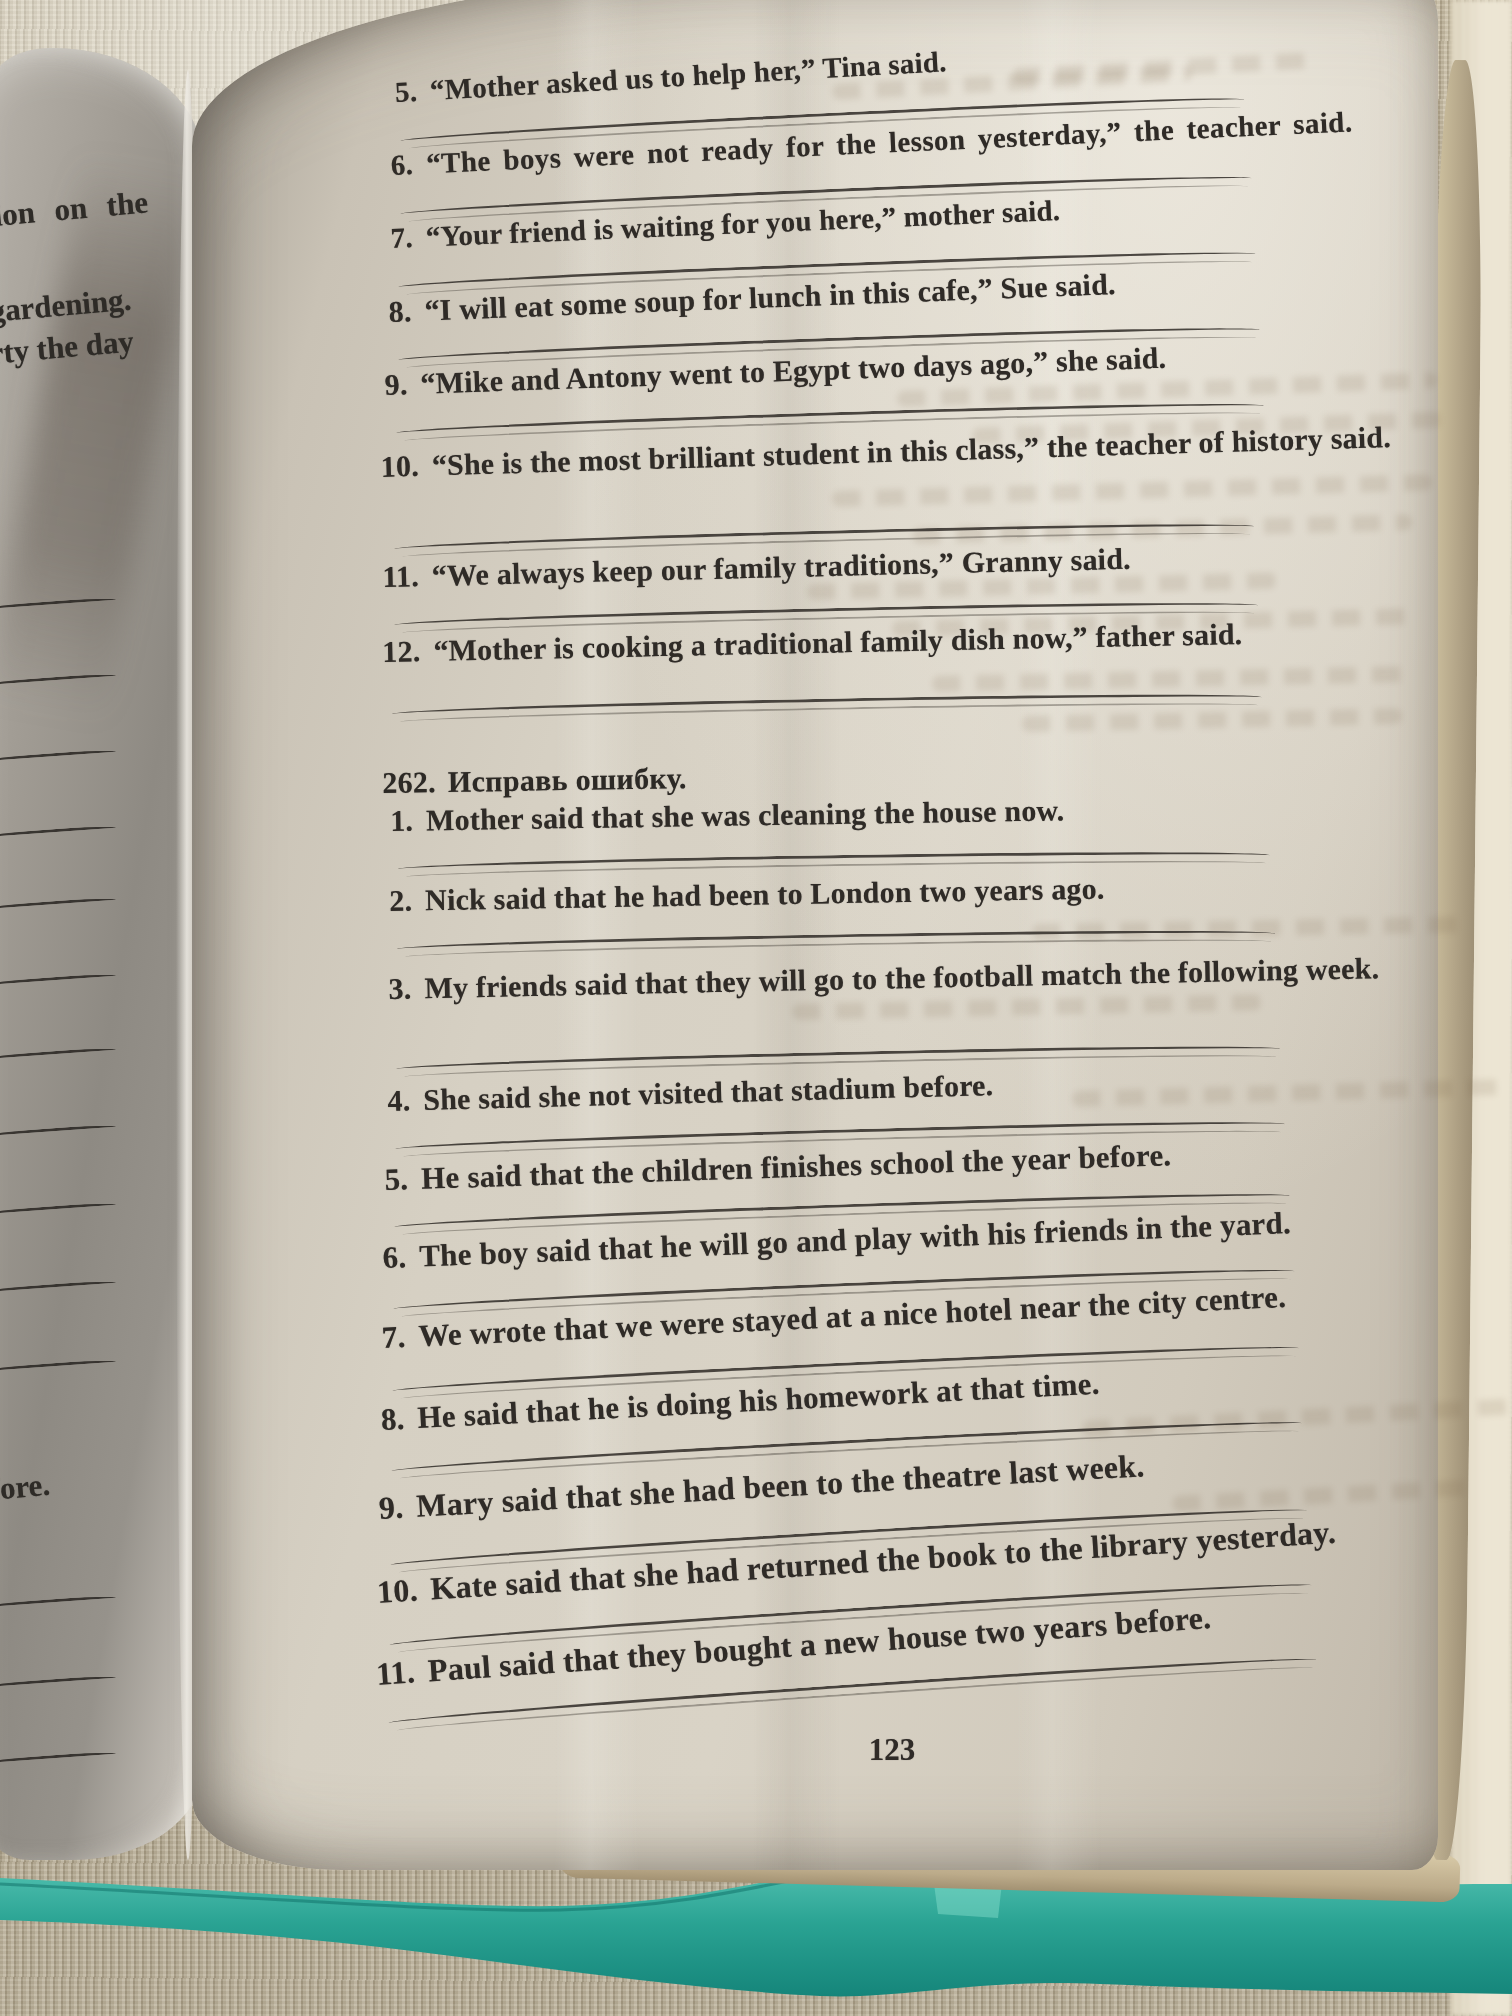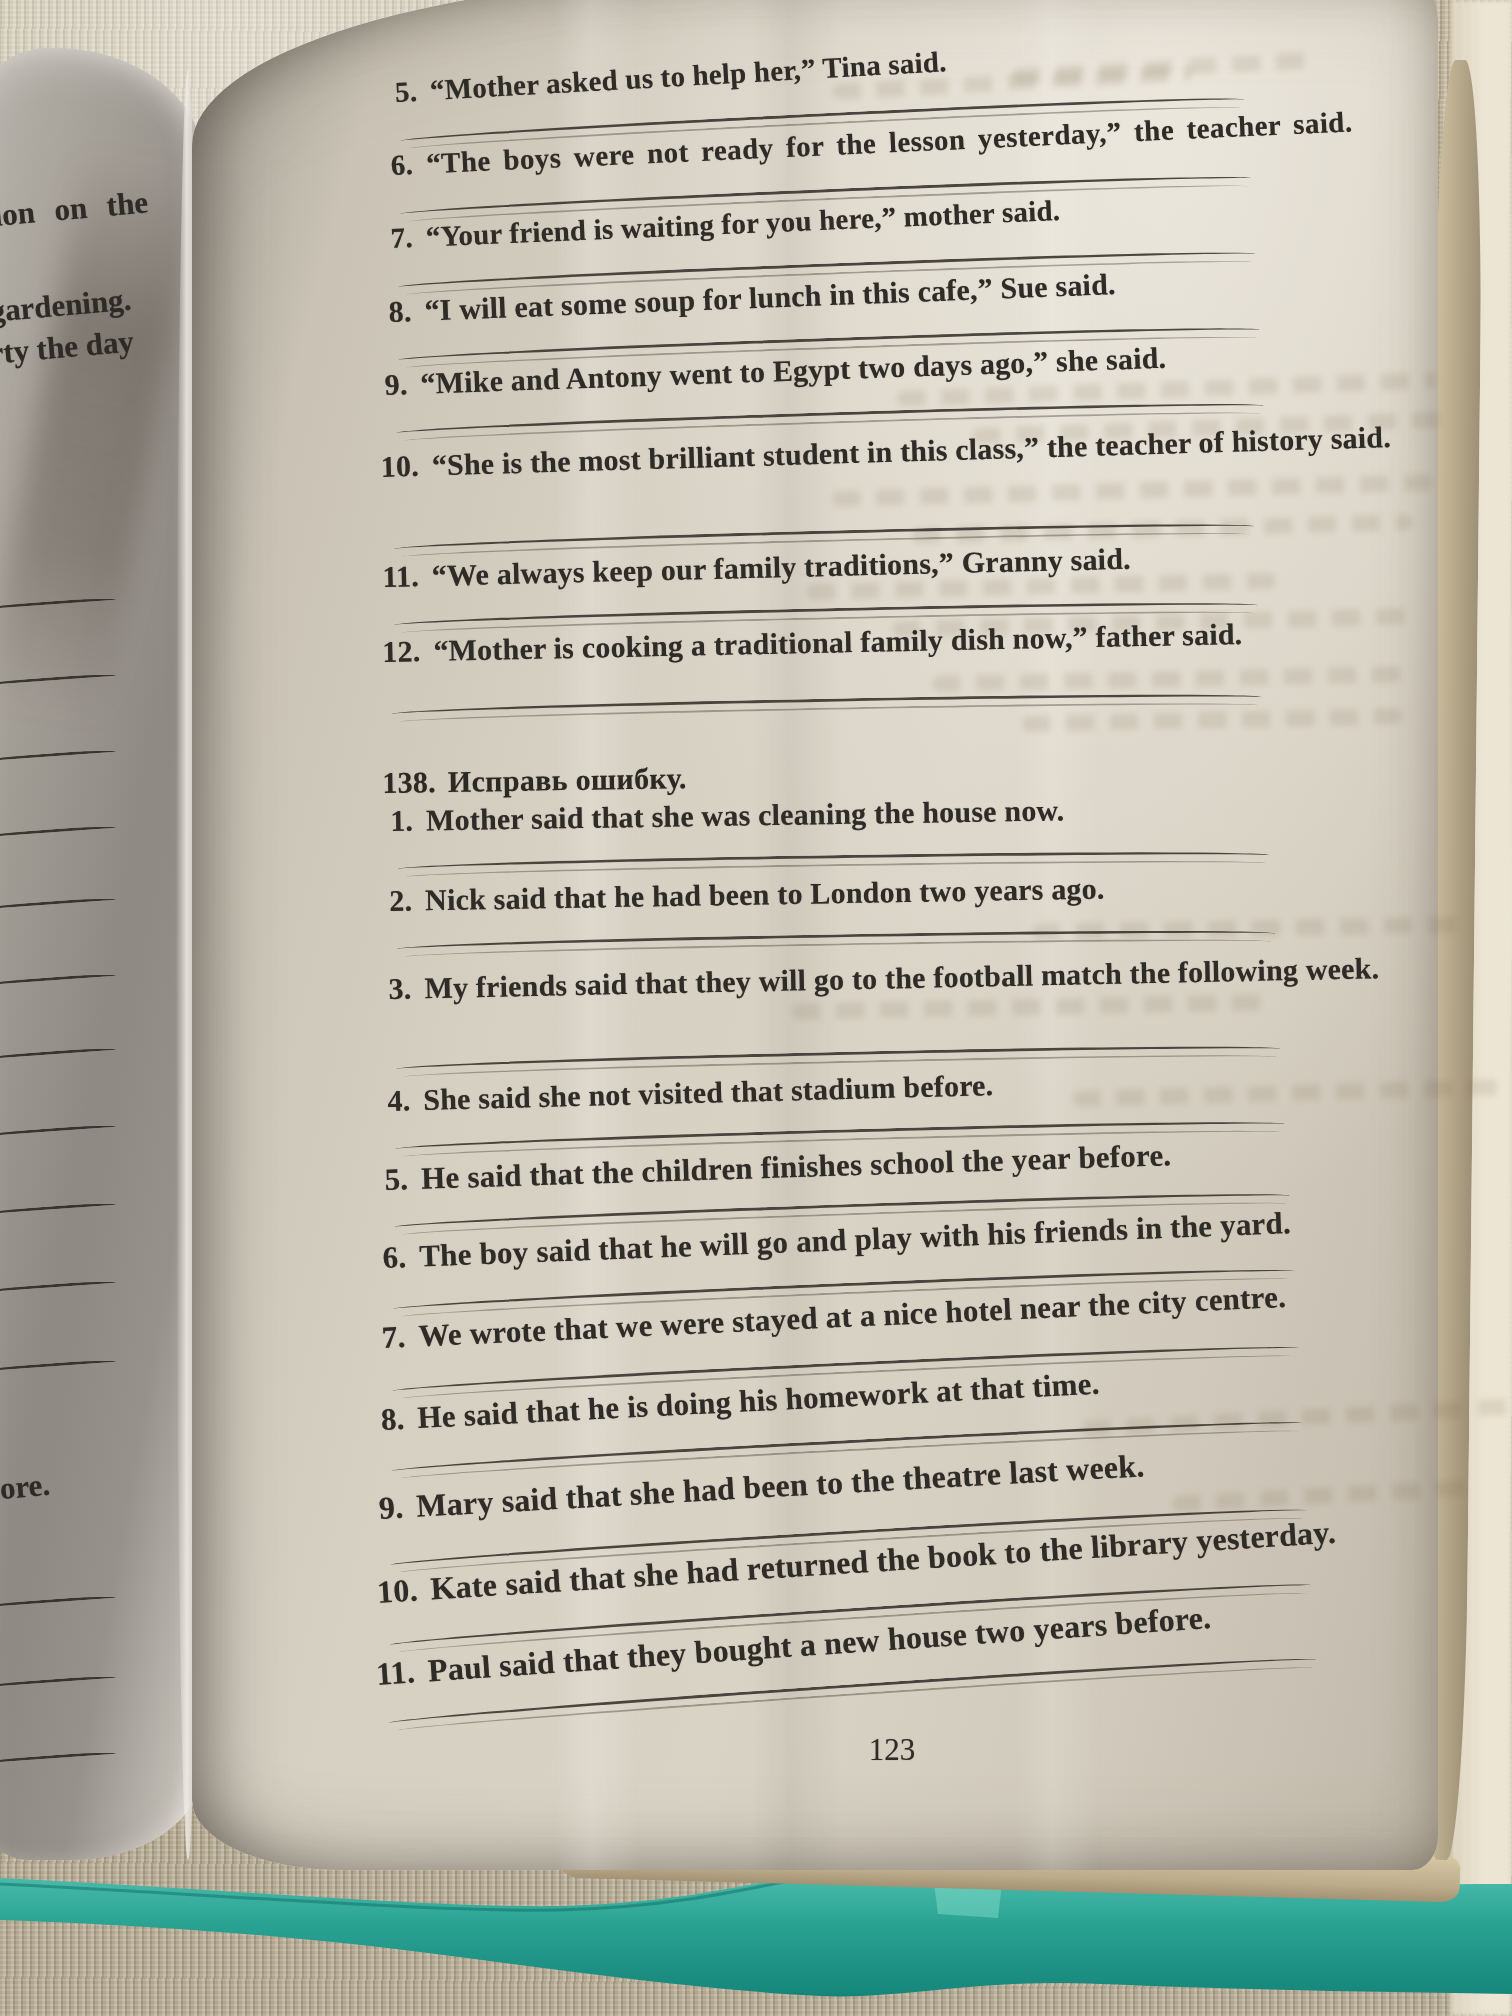--- a/index.html
+++ b/index.html
@@ -86,21 +86,21 @@
   .item.wrap{white-space:normal;line-height:1.68;text-indent:-48px;padding-left:48px;}
   .item.just{text-align:justify;}
   .hdr{position:absolute;font-weight:700;color:#2c2925;transform-origin:left top;
     font-size:30px;letter-spacing:.3px;text-shadow:0 0 1px rgba(44,41,37,.45);white-space:nowrap;}
   .hdr .ttl{margin-left:12px;}
   .ans{position:absolute;height:18px;transform-origin:left top;}
   .ans::before{content:"";position:absolute;left:0;right:0;top:0;height:14px;
     border-top:3px solid rgba(52,48,43,.88);border-radius:100% 100% 0 0/14px;}
   .ans::after{content:"";position:absolute;left:8px;right:4px;top:9px;height:12px;
     border-top:2px solid rgba(70,64,57,.42);border-radius:100% 100% 0 0/12px;}
-  .pageno{position:absolute;font-weight:400;font-size:31px;color:#2f2b27;
+  .pageno{position:absolute;font-weight:700;font-size:31px;color:#2f2b27;
     text-align:center;text-shadow:0 0 1px rgba(47,43,39,.4);}
 </style>
 </head>
 <body>
 
 <div class="scene">
 
   <div class="fabric"></div>
   <div class="fabric-right"></div>
 
@@ -181,21 +181,21 @@
         <div class="ans" style="top: 158px; left: 208px; width: 845px; transform: rotate(-2.8deg);"></div>
         <div class="ans" style="top: 231px; left: 208px; width: 852px; transform: rotate(-2.4deg);"></div>
         <div class="ans" style="top: 304px; left: 206px; width: 858px; transform: rotate(-2.2deg);"></div>
         <div class="ans" style="top: 377px; left: 206px; width: 862px; transform: rotate(-2deg);"></div>
         <div class="ans" style="top: 450px; left: 204px; width: 868px; transform: rotate(-1.8deg);"></div>
         <div class="ans" style="top: 566px; left: 202px; width: 860px; transform: rotate(-1.5deg);"></div>
         <div class="ans" style="top: 642px; left: 202px; width: 864px; transform: rotate(-1.3deg);"></div>
         <div class="ans" style="top: 731px; left: 200px; width: 870px; transform: rotate(-1.1deg);"></div>
       </div>
     <div class="hdr" id="hdr186" style="top:790px;left:190px;transform:rotate(-0.9deg)">
-      <span>138.</span><span class="ttl">Исправь ошибку.</span>
+      <span>262.</span><span class="ttl">Исправь ошибку.</span>
     </div>
     <div id="ex186">
         <div class="item" style="top: 828px; left: 198px; font-size: 30px; transform: rotate(-0.9deg);"><span class="num">1.</span><span>Mother said that she was cleaning the house now.</span></div>
         <div class="item" style="top: 908px; left: 197px; font-size: 30px; transform: rotate(-1deg);"><span class="num">2.</span><span>Nick said that he had been to London two years ago.</span></div>
         <div class="item wrap just" style="top: 988px; left: 196px; font-size: 30px; transform: rotate(-1.2deg); width: 1000px;"><span class="num">3.</span><span>My friends said that they will go to the football match the following week.</span></div>
         <div class="item" style="top: 1108px; left: 195px; font-size: 30px; transform: rotate(-1.5deg);"><span class="num">4.</span><span>She said she not visited that stadium before.</span></div>
         <div class="item" style="top: 1186px; left: 192px; font-size: 31px; transform: rotate(-1.8deg);"><span class="num">5.</span><span>He said that the children finishes school the year before.</span></div>
         <div class="item" style="top: 1264px; left: 190px; font-size: 31px; transform: rotate(-2.2deg);"><span class="num">6.</span><span>The boy said that he will go and play with his friends in the yard.</span></div>
         <div class="item" style="top: 1344px; left: 189px; font-size: 31px; transform: rotate(-2.6deg);"><span class="num">7.</span><span>We wrote that we were stayed at a nice hotel near the city centre.</span></div>
         <div class="item" style="top: 1426px; left: 188px; font-size: 31px; transform: rotate(-2.9deg);"><span class="num">8.</span><span>He said that he is doing his homework at that time.</span></div>

